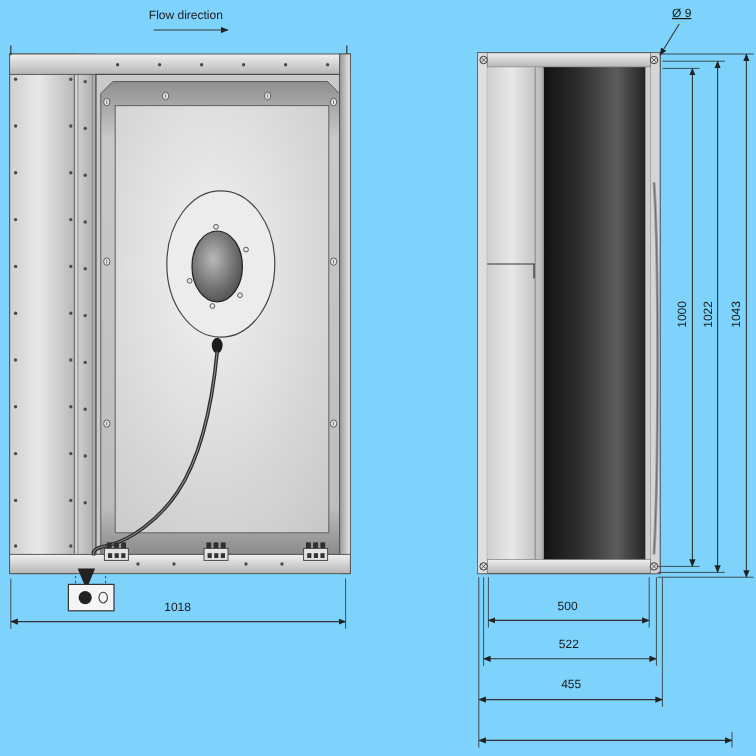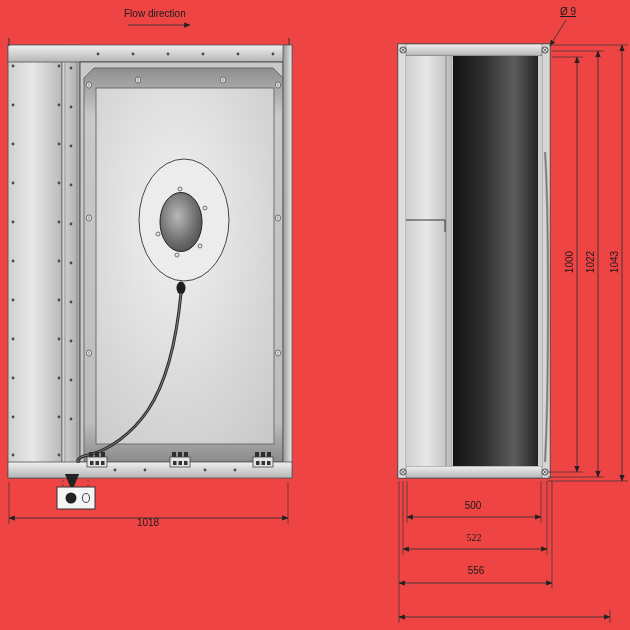--- a/index.html
+++ b/index.html
@@ -1,16 +1,16 @@
 <!DOCTYPE html>
 <html><head>
 <meta charset="utf-8">
 <style>
   html,body{margin:0;padding:0;background:#ffffff;}
-  #canvas{position:relative;width:630px;height:630px;background:#ef4444;overflow:hidden;
+  #canvas{position:relative;width:630px;height:630px;background:#7dd3fc;overflow:hidden;
           font-family:"Liberation Sans", sans-serif;}
   #canvas svg{position:absolute;left:0;top:0;}
   .lbl{position:absolute;font-size:10px;color:#1a1a1a;white-space:nowrap;
        font-family:"Liberation Sans", sans-serif;}
   .lbl.c{text-align:center;}
   .lbl.rot{height:12px;line-height:12px;transform:rotate(-90deg);}
 </style>
 </head>
 <body>
 
@@ -267,23 +267,23 @@
       <line x1="551" y1="45" x2="628" y2="45" stroke-width="0.7"></line>
       <line x1="548" y1="481" x2="628" y2="481" stroke-width="0.7"></line>
       <line x1="622" y1="45" x2="622" y2="481" marker-start="url(#arr)" marker-end="url(#arr)"></line>
     </g>
   </g>
 </svg>
 
 <div class="lbl" style="left:124px;top:8px;">Flow direction</div>
 <div class="lbl" style="left:560px;top:6px;text-decoration:underline;">Ø 9</div>
 
-<div class="lbl c" style="left:128px;top:517px;width:40px;">1018</div>
+<div class="lbl c" style="left:128px;top:501px;width:40px;">1018</div>
 
 <div class="lbl c" style="left:453px;top:500px;width:40px;text-align:center;">500</div>
-<div class="lbl c" style="left:454px;top:532px;width:40px;font-family:Liberation Serif, serif;">522</div>
-<div class="lbl c" style="left:456px;top:565px;width:40px;">556</div>
+<div class="lbl c" style="left:454px;top:532px;width:40px;">522</div>
+<div class="lbl c" style="left:456px;top:565px;width:40px;">455</div>
 
 <div class="lbl c rot" style="left:555px;top:256px;width:30px;">1000</div>
 <div class="lbl c rot" style="left:576px;top:256px;width:30px;">1022</div>
 <div class="lbl c rot" style="left:600px;top:256px;width:30px;">1043</div>
 
 </div>
 
 </body></html>

